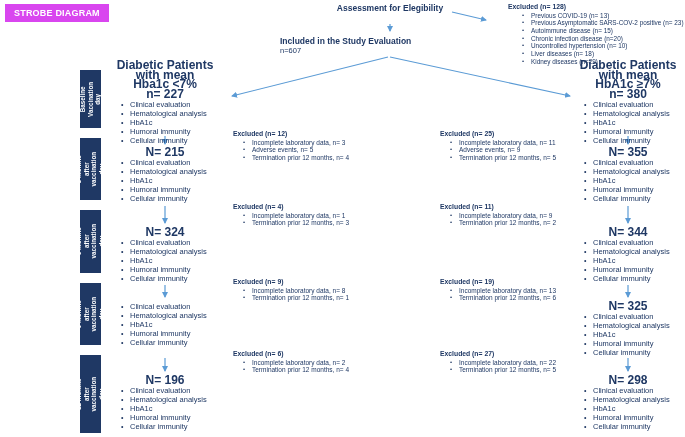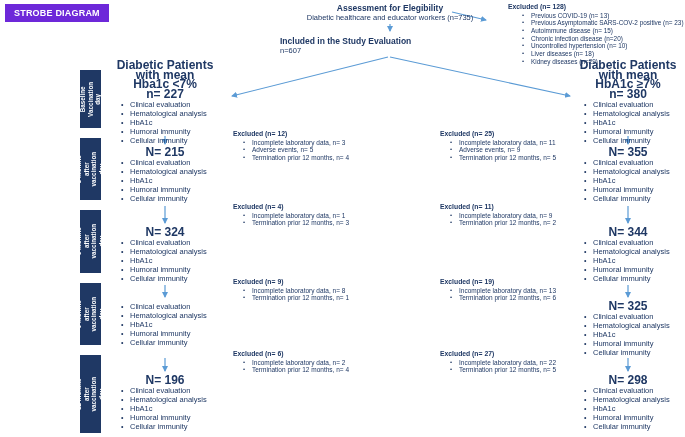--- a/index.html
+++ b/index.html
@@ -3,21 +3,21 @@
 <meta charset="utf-8">
 <style>
   html,body{margin:0;padding:0;}
   body{
     width:685px;height:437px;position:relative;background:#ffffff;
     font-family:"Liberation Sans",sans-serif;color:#1f3864;overflow:hidden;
   }
   .abs{position:absolute;}
   
   .badge{
-    left:5px;top:4px;background:#6d28d9;color:#fff;font-weight:bold;
+    left:5px;top:4px;background:#d946ef;color:#fff;font-weight:bold;
     font-size:9px;padding:4px 9px;letter-spacing:.2px;
   }
   
   .top-center{left:250px;top:3px;width:280px;text-align:center;}
   .t-bold{font-weight:bold;font-size:8.5px;line-height:10px;}
   .t-reg{font-size:7.5px;line-height:9px;}
   .included{left:280px;top:36px;width:220px;text-align:left;}
   
   .excl-top{left:508px;top:3px;width:176px;}
   .excl h4,.excl-top h4{margin:0;font-size:6.8px;font-weight:bold;line-height:8.5px;}
@@ -66,21 +66,20 @@
     <line x1="628" y1="206" x2="628" y2="223" marker-end="url(#ah)"></line>
     <line x1="628" y1="285" x2="628" y2="297" marker-end="url(#ah)"></line>
     <line x1="628" y1="358" x2="628" y2="371" marker-end="url(#ah)"></line>
   </g>
 </svg>
 
 <div class="abs badge">STROBE DIAGRAM</div>
 
 <div class="abs top-center">
   <div class="t-bold">Assessment for Elegibility</div>
-  <div class="t-reg">Diabetic healthcare and educator workers (n=735)</div>
 </div>
 <div class="abs included">
   <div class="t-bold">Included in the Study Evaluation</div>
   <div class="t-reg">n=607</div>
 </div>
 
 <div class="abs excl-top">
   <h4>Excluded (n= 128)</h4>
   <ul>
       <li>Previous COVID-19 (n= 13)</li>

